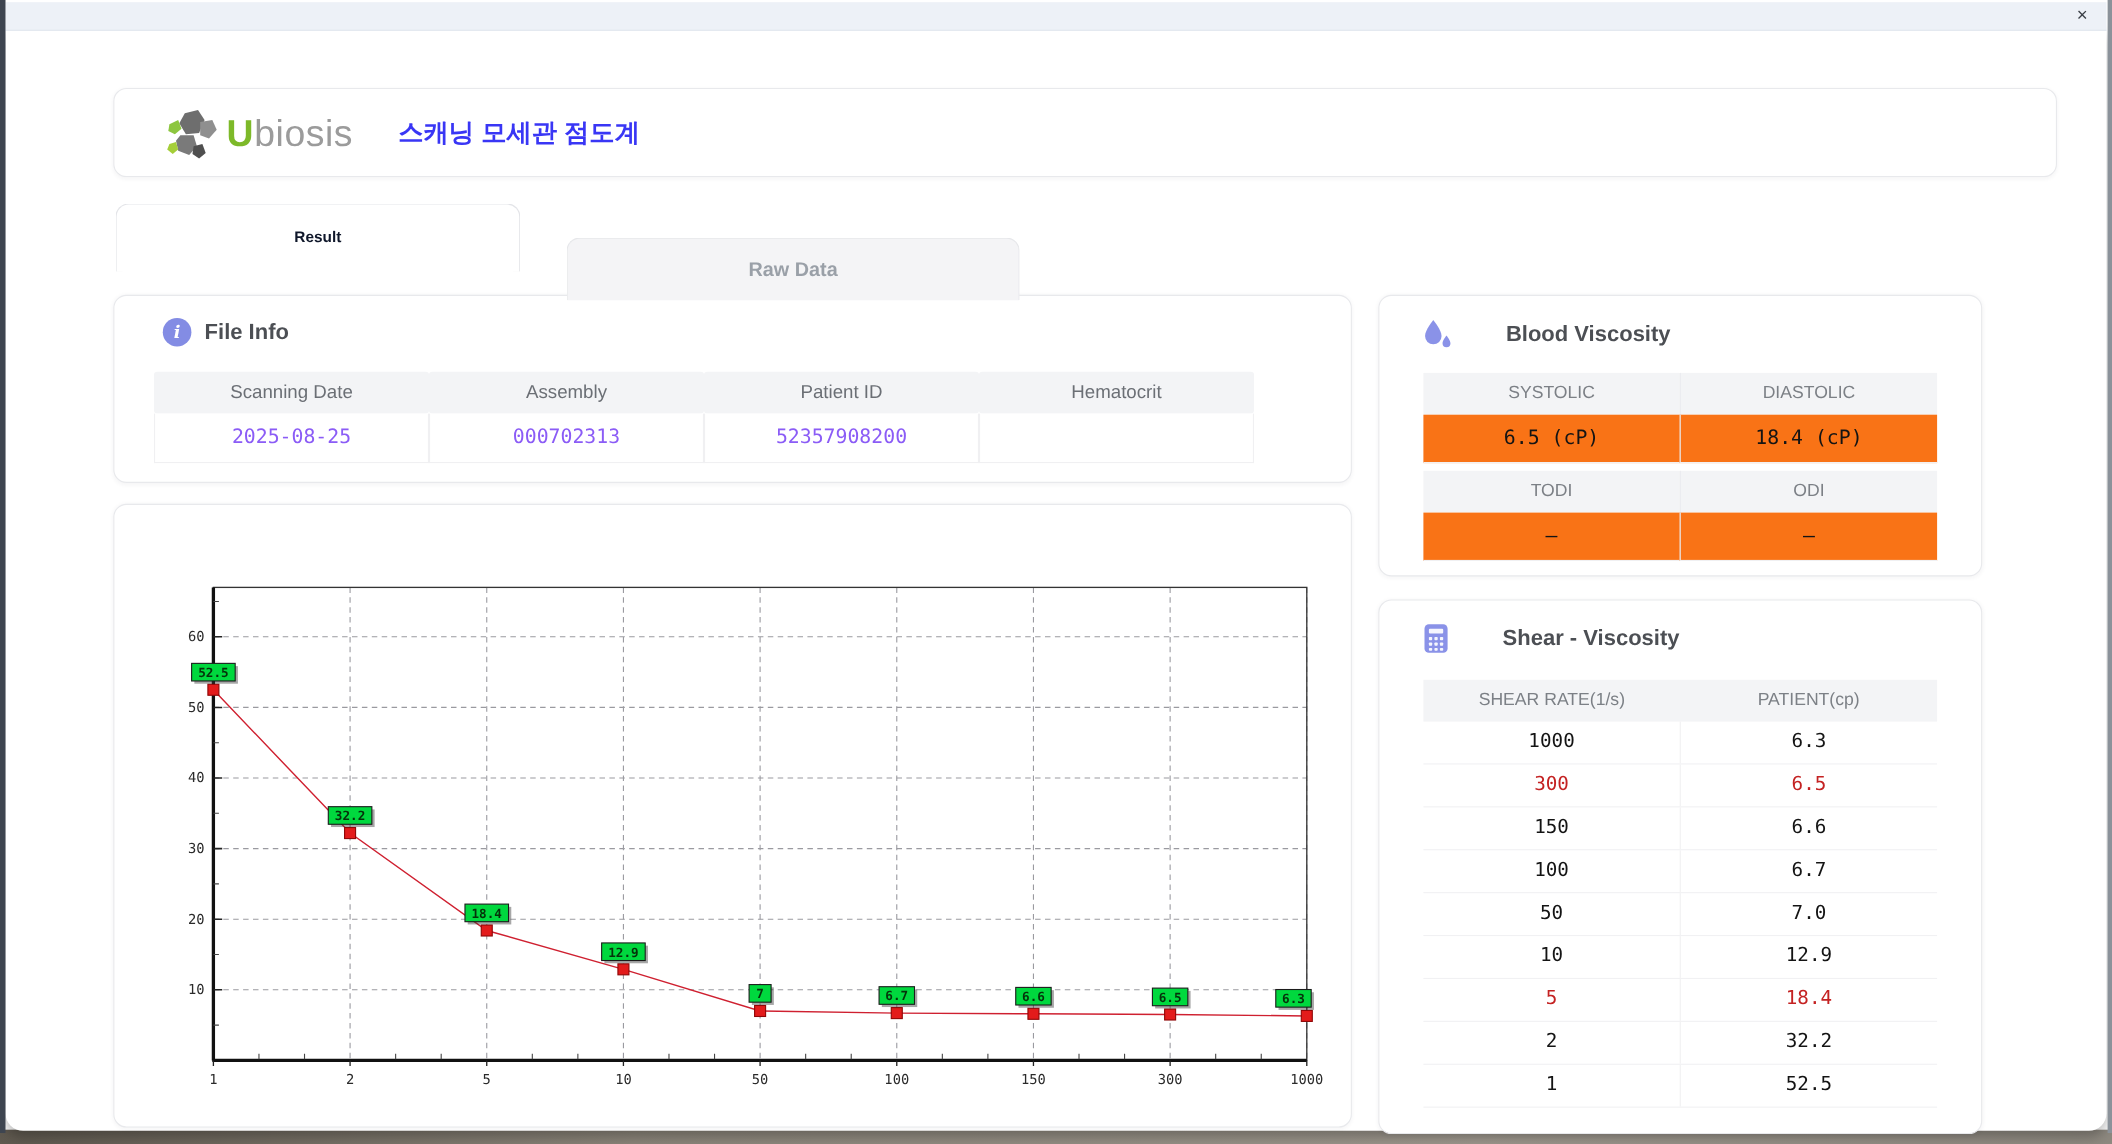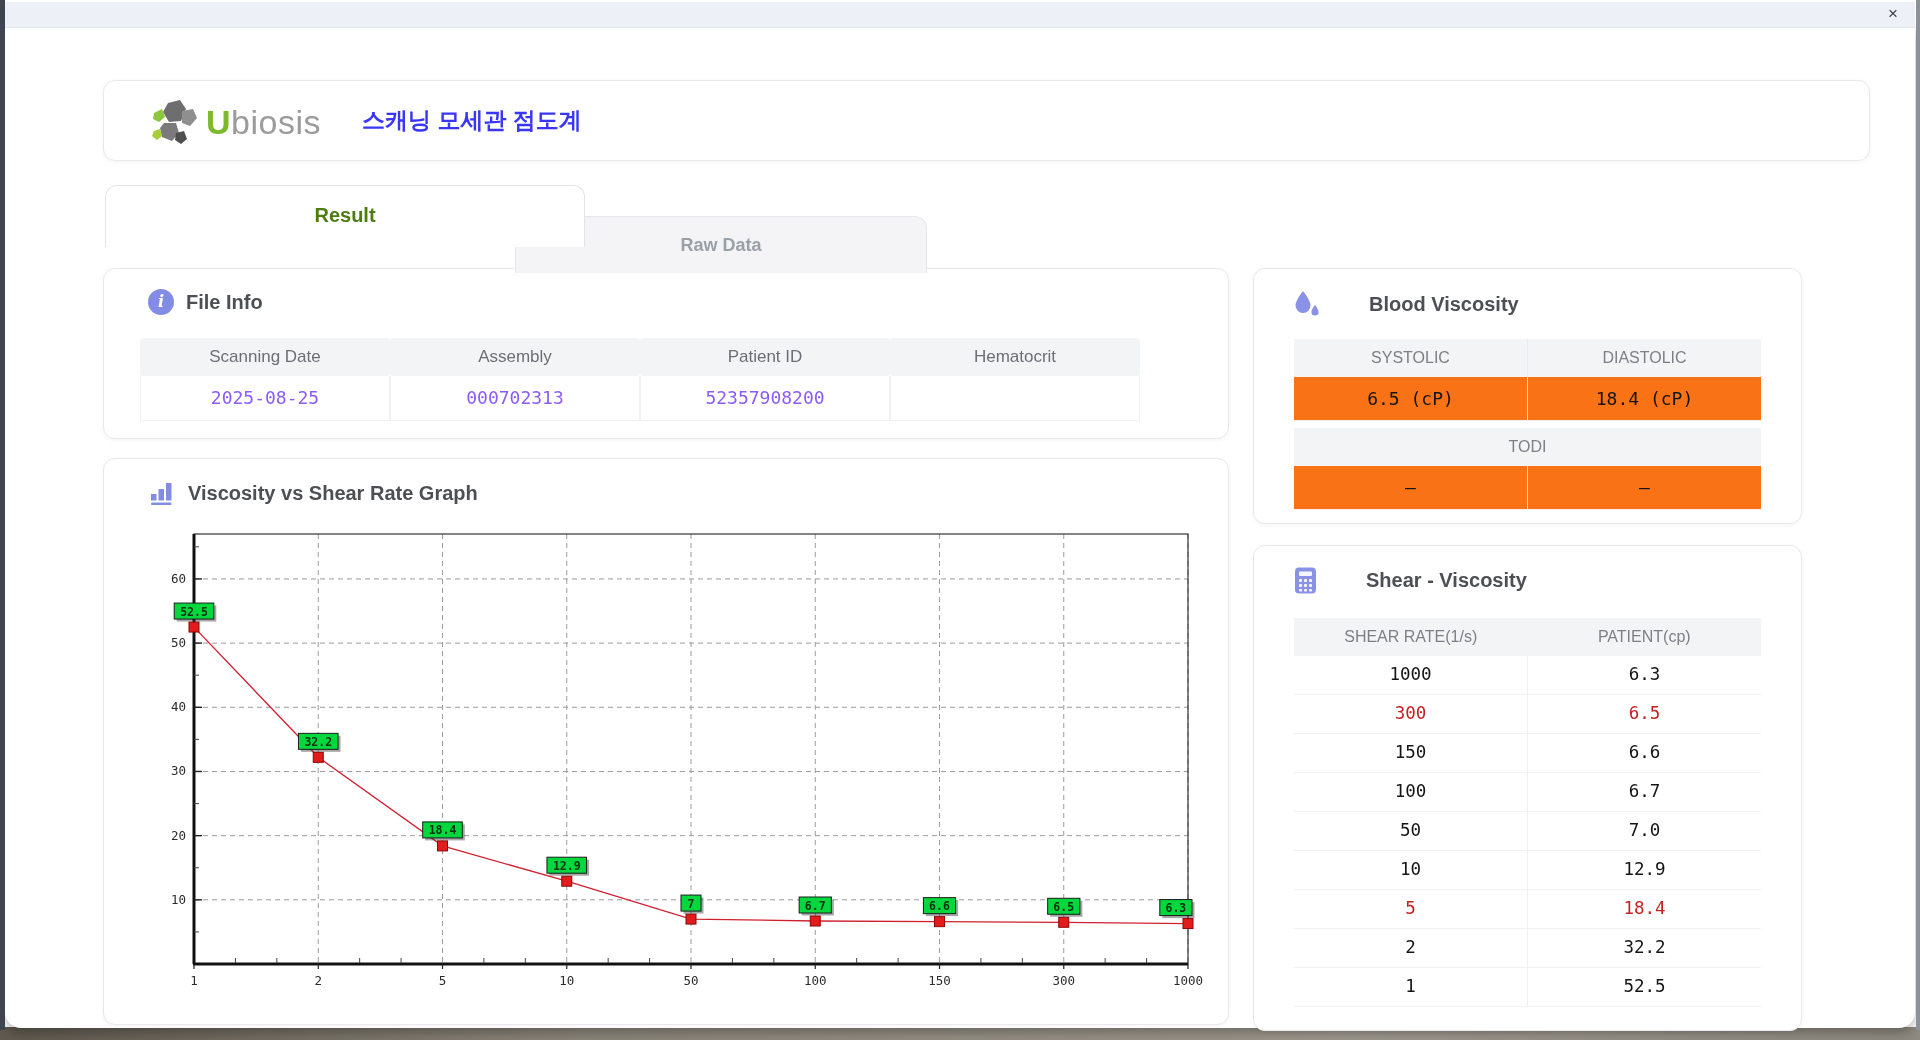--- a/index.html
+++ b/index.html
@@ -47,23 +47,23 @@
   .logo-text{font-size:34px;font-weight:500;letter-spacing:.5px;line-height:50px;}
   .logo-u{color:#7db929;font-weight:600;}
   .logo-rest{color:#9b9b9b;}
   .app-title{
     position:absolute;left:258px;top:24px;font-size:23px;font-weight:700;color:#3936f5;
   }
 
   
   .tab{position:absolute;text-align:center;cursor:pointer;box-sizing:border-box;}
   .tab-active{
-    left:100px;top:158px;width:480px;height:62px;background:#fff;z-index:5;
+    left:100px;top:158px;width:368px;height:62px;background:#fff;z-index:5;
     border:1px solid #e3e4e8;border-bottom:none;border-radius:12px 12px 0 0;
-    font-size:20px;font-weight:700;color:#4d7c0f;line-height:58px;
+    font-size:14px;font-weight:700;color:#0f172a;line-height:58px;
   }
   .tab-inactive{
     left:510px;top:160px;width:412px;height:57px;background:#f4f4f6;z-index:4;
     border:1px solid #e6e7ea;border-bottom:none;border-radius:12px 12px 0 0;
     font-size:18px;font-weight:600;color:#9aa0a8;line-height:56px;margin-top:29px;
   }
 
   
   .card-title-row{position:absolute;left:44px;top:20px;display:flex;align-items:center;gap:12px;}
   .bv-card .card-title-row,.sv-card .card-title-row{left:38px;gap:47px;}
@@ -166,29 +166,20 @@
         <div class="field-value mono">52357908200</div>
       </div>
       <div class="field">
         <div class="field-label">Hematocrit</div>
         <div class="field-value mono"></div>
       </div>
     </div>
   </div>
 
   <div class="card graph-card">
-    <div class="card-title-row">
-      <svg class="icon-svg" width="28" height="28" viewBox="0 0 28 28">
-        <rect x="3" y="15" width="5.5" height="6.5" fill="#838ce4"></rect>
-        <rect x="10.5" y="10" width="5.5" height="11.5" fill="#838ce4"></rect>
-        <rect x="18" y="4" width="5.5" height="17.5" fill="#838ce4"></rect>
-        <rect x="3" y="23.5" width="20.5" height="2.6" rx="1.2" fill="#838ce4"></rect>
-      </svg>
-      <span class="card-title">Viscosity vs Shear Rate Graph</span>
-    </div>
     <div class="chart-wrap">
       <svg id="chart" width="1060" height="478">
           <rect x="48" y="9" width="994" height="430" fill="#ffffff" stroke="none"></rect>
           <line x1="48" y1="9" x2="48" y2="439" stroke="#9a9aa0" stroke-width="1" stroke-dasharray="5 4"></line>
           <line x1="172.25" y1="9" x2="172.25" y2="439" stroke="#9a9aa0" stroke-width="1" stroke-dasharray="5 4"></line>
           <line x1="296.5" y1="9" x2="296.5" y2="439" stroke="#9a9aa0" stroke-width="1" stroke-dasharray="5 4"></line>
           <line x1="420.75" y1="9" x2="420.75" y2="439" stroke="#9a9aa0" stroke-width="1" stroke-dasharray="5 4"></line>
           <line x1="545" y1="9" x2="545" y2="439" stroke="#9a9aa0" stroke-width="1" stroke-dasharray="5 4"></line>
           <line x1="669.25" y1="9" x2="669.25" y2="439" stroke="#9a9aa0" stroke-width="1" stroke-dasharray="5 4"></line>
           <line x1="793.5" y1="9" x2="793.5" y2="439" stroke="#9a9aa0" stroke-width="1" stroke-dasharray="5 4"></line>
@@ -310,20 +301,21 @@
         <span class="mt-cell">SYSTOLIC</span>
         <span class="mt-cell">DIASTOLIC</span>
       </div>
       <div class="mt-row mt-val">
         <span class="mt-cell mono">6.5 (cP)</span>
         <span class="mt-cell mono">18.4 (cP)</span>
       </div>
       <div class="mt-gap"></div>
       <div class="mt-row mt-head">
         <span class="mt-cell">TODI</span>
+        <span class="mt-cell">ODI</span>
       </div>
       <div class="mt-row mt-val">
         <span class="mt-cell mono">–</span>
         <span class="mt-cell mono">–</span>
       </div>
     </div>
   </div>
 
   <div class="card sv-card">
     <div class="card-title-row">

